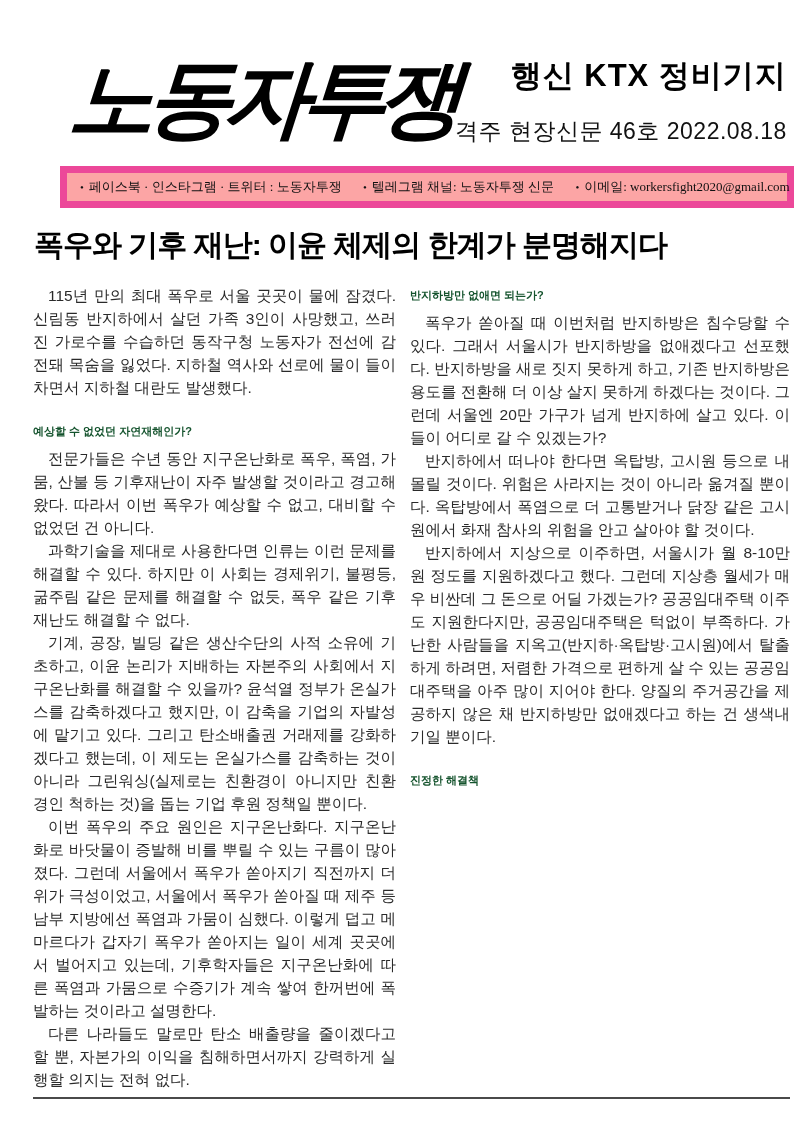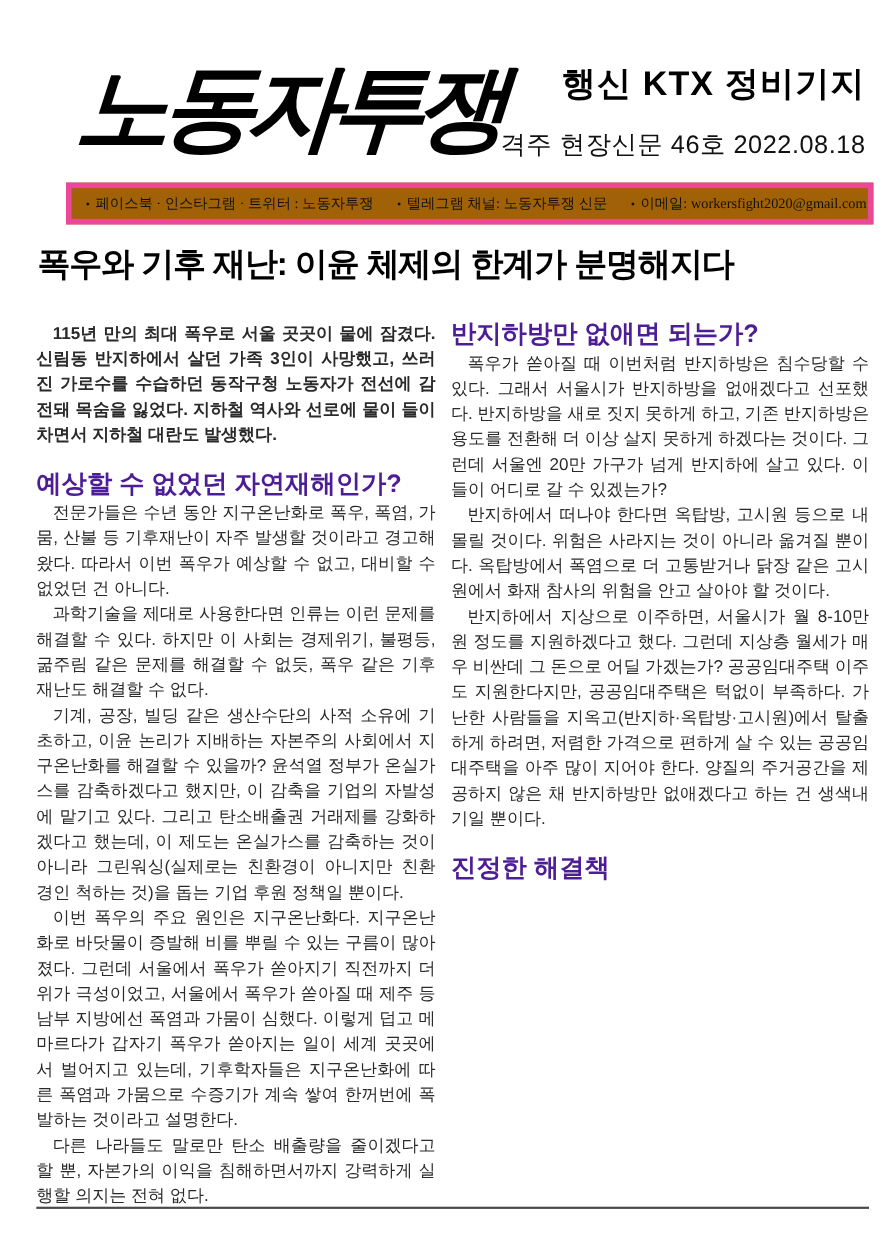--- a/index.html
+++ b/index.html
@@ -24,22 +24,22 @@
   .mast-right{
     margin-left:auto;padding-top:12px;padding-right:8px;
     font-family:Liberation Sans, sans-serif;text-align:right;white-space:nowrap;
   }
   .site-name{font-size:31px;font-weight:bold;color:#000;letter-spacing:1px;line-height:36px;}
   .issue-line{font-size:23px;color:#111;margin-top:24px;letter-spacing:.5px;line-height:26px;}
 
   
   .info-bar{
     margin:6px 6px 0 60px;
-    border:5px solid #ec4899;
-    background:#a16207;
+    border:7px solid #ec4899;
+    background:#fca5a5;
     padding:5px 4px;
     text-align:center;
     font-family:"Liberation Serif",serif;
     font-size:13px;color:#111;
     white-space:nowrap;
   }
   .info-item{margin:0 9px;}
   .info-bullet{margin-right:5px;font-size:11px;}
 
   
@@ -62,25 +62,25 @@
   .para{
     margin:0;
     font-size:15.5px;line-height:23px;
     text-align:justify;
     text-indent:15px;
     word-break:break-all;
     color:#2a2a2a;
   }
   .sec-heading{
     margin:21px 0 5px 0;
-    font-size:23px;line-height:22px;
-    font-weight:bold;color:#4c1d95;
+    font-size:11px;line-height:22px;
+    font-weight:bold;color:#14532d;
     text-indent:0;
   }
-  .first-block{margin-top:16px;font-weight:bold;}
+  .first-block{margin-top:4px;}
 
   
   .bottom-rule{
     position:absolute;left:33px;top:1097px;width:757px;height:0;
     border-top:2px solid #4a4a4a;
   }
 </style>
 </head>
 <body>
 

